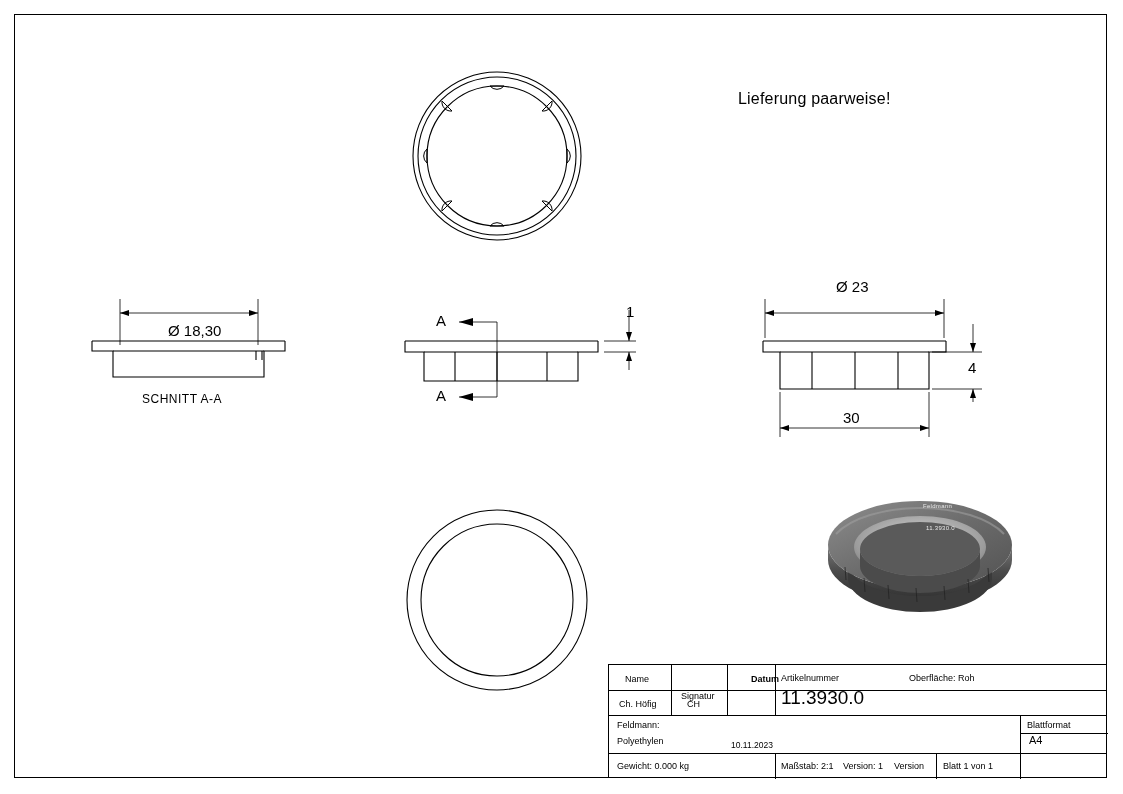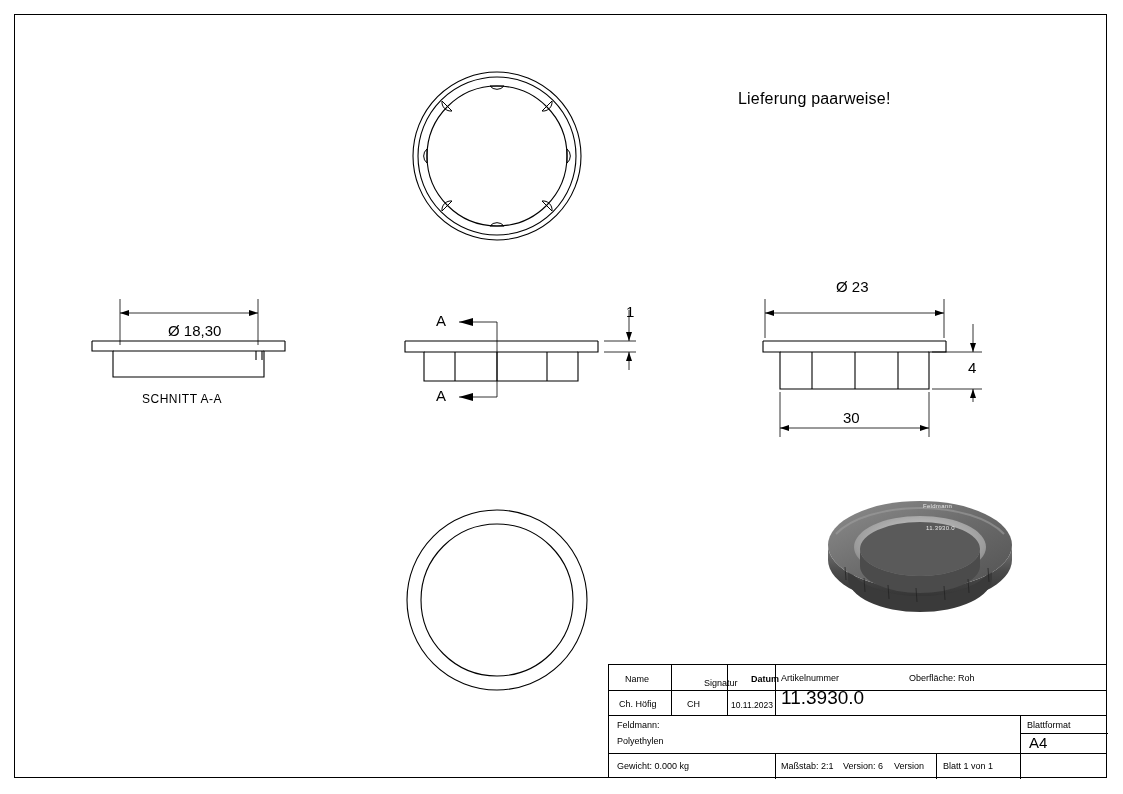--- a/index.html
+++ b/index.html
@@ -79,29 +79,29 @@
     top: 0;
     width: 0;
     border-left: 1px solid #000;
   }
   .tb-cell {
     position: absolute;
     font-size: 9px;
     color: #000;
     white-space: nowrap;
   }
-  .tb-cell.small { font-size: 8.5px; }
+  .tb-cell.small { font-size: 8.5px; margin-top: 40px; }
   .tb-artnum {
     position: absolute;
     font-size: 19px;
     white-space: nowrap;
   }
   .tb-format {
     position: absolute;
-    font-size: 15px;
+    font-size: 11px;
     white-space: nowrap;
   }
   .render-wrap {
     position: absolute;
     left: 820px;
     top: 470px;
     width: 200px;
     height: 140px;
   }
   .render-label {
@@ -271,36 +271,36 @@
     <div class="hline" style="top:68px; left:411px; width:88px;"></div>
 
     <div class="vline" style="left:62px; top:0; height:50px;"></div>
     <div class="vline" style="left:118px; top:0; height:50px;"></div>
     <div class="vline" style="left:166px; top:0; height:50px;"></div>
     <div class="vline" style="left:411px; top:50px; height:64px;"></div>
     <div class="vline" style="left:166px; top:88px; height:26px;"></div>
     <div class="vline" style="left:327px; top:88px; height:26px;"></div>
 
     <div class="tb-cell" style="left:16px; top:9px;">Name</div>
-    <div class="tb-cell" style="left:72px; top:13px;margin-left:23px;">Signatur</div>
+    <div class="tb-cell" style="left:72px; top:26px;">Signatur</div>
     <div class="tb-cell" style="left:142px; top:9px;font-weight:bold;">Datum</div>
     <div class="tb-cell" style="left:172px; top:8px;">Artikelnummer</div>
     <div class="tb-cell" style="left:300px; top:8px;">Oberfläche:  Roh</div>
 
     <div class="tb-cell" style="left:10px; top:34px;">Ch. Höfig</div>
     <div class="tb-cell" style="left:78px; top:34px;">CH</div>
     <div class="tb-cell small" style="left:122px; top:35px;">10.11.2023</div>
     <div class="tb-artnum" style="left:172px; top:22px;">11.3930.0</div>
 
     <div class="tb-cell" style="left:8px; top:55px;">Feldmann:</div>
     <div class="tb-cell" style="left:8px; top:71px;">Polyethylen</div>
 
     <div class="tb-cell" style="left:418px; top:55px;">Blattformat</div>
     <div class="tb-format" style="left:420px; top:69px;">A4</div>
 
     <div class="tb-cell" style="left:8px; top:96px;">Gewicht: 0.000 kg</div>
     <div class="tb-cell" style="left:172px; top:96px;">Maßstab: 2:1</div>
-    <div class="tb-cell" style="left:234px; top:96px;">Version: 6</div>
+    <div class="tb-cell" style="left:234px; top:96px;">Version: 1</div>
     <div class="tb-cell" style="left:285px; top:96px;">Version</div>
     <div class="tb-cell" style="left:334px; top:96px;text-align:center;">Blatt 1 von 1</div>
   </div>
 
 </div>
 
 </body></html>

